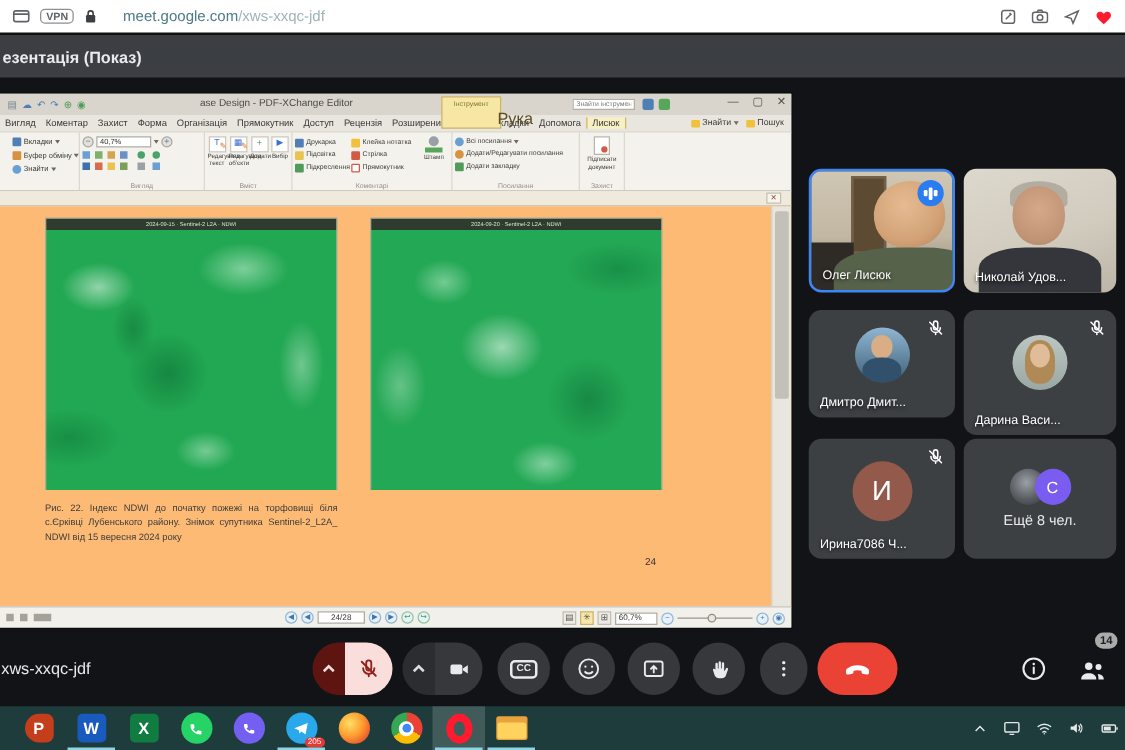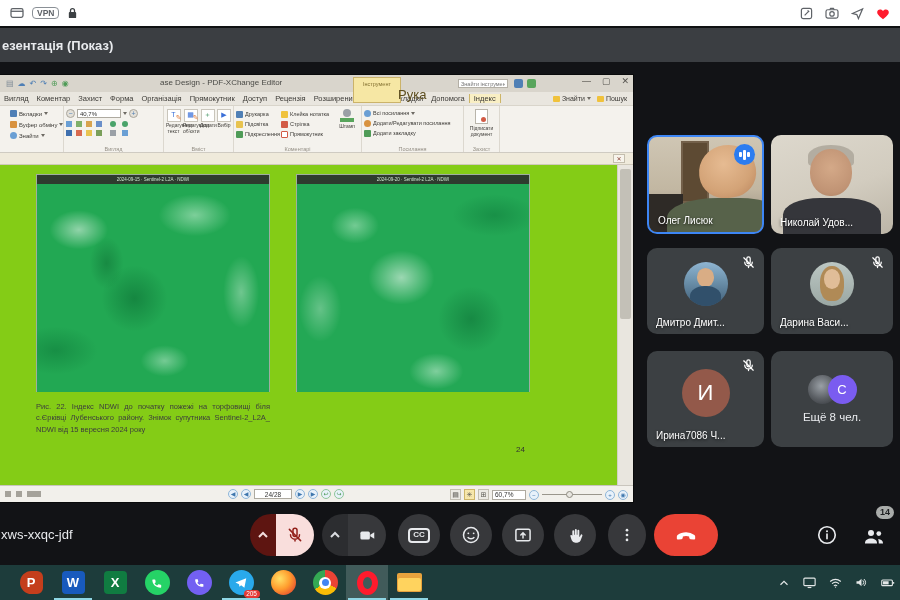--- a/index.html
+++ b/index.html
@@ -71,21 +71,21 @@
   .stamp .bar{width:14px;height:4px;background:#58a55c;margin:1px auto;}
   .sign .di{width:11px;height:13px;background:#fff;border:1px solid #b9b5ab;margin:0 auto 1px;position:relative;}
   .sign .di:after{content:"";position:absolute;right:1px;bottom:1px;width:5px;height:5px;border-radius:50%;
                   background:#d25b45;}
   
   #findstrip{left:0;top:78px;width:633px;height:12px;background:#efeadb;border-bottom:1px solid #cfc9ba;box-sizing:border-box;}
   #strip-x{position:absolute;right:8px;top:1px;width:12px;height:9px;background:#f7f4ec;border:1px solid #c4beae;
            font-size:6px;line-height:8px;text-align:center;color:#8a4438;box-sizing:border-box;}
 
   
-  #docarea{left:0;top:90px;width:633px;height:320px;background:#84cc16;overflow:hidden;}
+  #docarea{left:0;top:90px;width:633px;height:320px;background:#fdba74;overflow:hidden;}
   #vscroll{position:absolute;right:0;top:0;width:16px;height:320px;background:#e9e6df;border-left:1px solid #d4d0c6;box-sizing:border-box;}
   #vthumb{position:absolute;left:2px;top:4px;width:11px;height:150px;background:#c3c0b7;border-radius:2px;}
   .sat{position:absolute;top:9px;width:234px;height:218px;border:1px solid #9fae9f;box-sizing:border-box;}
   .sat .shead{height:9px;background:#2e3b2e;color:#cfe6cf;font-size:4.5px;line-height:9px;text-align:center;
               overflow:hidden;white-space:nowrap;}
   .sat .sbody{height:208px;
     background:
       radial-gradient(45px 30px at 18% 22%, rgba(255,255,255,.5), transparent 65%),
       radial-gradient(60px 35px at 68% 15%, rgba(235,255,240,.45), transparent 60%),
       radial-gradient(55px 55px at 42% 55%, rgba(0,80,35,.38), transparent 60%),
@@ -150,21 +150,21 @@
   .spk i{display:block;width:2.5px;background:#fff;border-radius:1px;}
   #tile-nikolay{left:771px;top:135px;width:122px;height:99px;
                 background:linear-gradient(160deg,#ddd8cd 0%,#d2ccbf 55%,#bcb5a7 100%);}
   .head2{position:absolute;left:32%;top:14%;width:34%;height:48%;border-radius:48%;
          background:radial-gradient(circle at 50% 40%,#d4a988 0%,#c09374 70%,#a97f61 100%);}
   .hair2{position:absolute;left:30%;top:10%;width:38%;height:22%;border-radius:50% 50% 20% 20%;
          background:#b3ada1;}
   .body2{position:absolute;left:10%;bottom:-8%;width:80%;height:44%;border-radius:38% 38% 0 0;
          background:#35363b;}
   #tile-dmytro{left:647px;top:248px;width:117px;height:86px;}
-  #tile-daryna{left:771px;top:248px;width:122px;height:86px;}
+  #tile-daryna{left:771px;top:248px;width:122px;height:100px;}
   #tile-iryna{left:647px;top:351px;width:117px;height:96px;}
   #tile-more{left:771px;top:351px;width:122px;height:96px;display:flex;flex-direction:column;
              align-items:center;justify-content:center;gap:7px;}
   .avatar{position:absolute;left:50%;top:42%;transform:translate(-50%,-50%);width:44px;height:44px;
           border-radius:50%;overflow:hidden;}
   .av-d{background:linear-gradient(180deg,#8fb5d2 0%,#6f94ae 40%,#3f5e78 100%);}
   .av-d .face{position:absolute;left:30%;top:14%;width:40%;height:42%;border-radius:50%;background:#d9ad85;}
   .av-d .torso{position:absolute;left:14%;top:54%;width:72%;height:50%;border-radius:45% 45% 0 0;background:#31506b;}
   .av-g{background:linear-gradient(180deg,#bcc7c3 0%,#9aa7a3 100%);}
   .av-g .hairb{position:absolute;left:22%;top:8%;width:56%;height:80%;border-radius:46% 46% 40% 40%;background:#b08a56;}
@@ -239,20 +239,21 @@
         <path d="M1 5h14"></path>
       </svg>
   </span>
   <span id="vpn-badge">VPN</span>
   <span class="bico" style="color:#3c4043;">
     <svg width="11" height="12" viewBox="0 0 12 13">
         <rect x="2" y="5.5" width="8" height="6.5" rx="1" fill="currentColor"></rect>
         <path d="M3.8 5.5V4a2.2 2.2 0 0 1 4.4 0v1.5" fill="none" stroke="currentColor" stroke-width="1.4"></path>
       </svg>
   </span>
+  <span id="url"><span class="dom">meet.google.com</span><span class="path">/xws-xxqc-jdf</span></span>
   <span id="browser-right">
     <span class="bico">
       <svg width="13" height="13" viewBox="0 0 14 14" fill="none" stroke="currentColor" stroke-width="1.3">
           <rect x="1.5" y="1.5" width="11" height="11" rx="2"></rect>
           <path d="M5 9l4.5-4.5M8.2 3.6l1.7 1.7"></path>
         </svg>
     </span>
     <span class="bico">
       <svg width="14" height="12" viewBox="0 0 15 13" fill="none" stroke="currentColor" stroke-width="1.3">
           <rect x="1" y="3" width="13" height="9" rx="2"></rect>
@@ -309,21 +310,21 @@
     <span class="mi">Коментар</span>
     <span class="mi">Захист</span>
     <span class="mi">Форма</span>
     <span class="mi">Організація</span>
     <span class="mi">Прямокутник</span>
     <span class="mi">Доступ</span>
     <span class="mi">Рецензія</span>
     <span class="mi">Розширений доступ</span>
     <span class="mi">Закладки</span>
     <span class="mi">Допомога</span>
-    <span class="mi fmt">Індекс</span>
+    <span class="mi fmt">Лисюк</span>
     <span id="menu-right">
       <span class="mr">
           <span class="fold"></span>
           <span>Знайти</span>
           <span class="caret"></span>
         </span>
       <span class="mr">
           <span class="fold"></span>
           <span>Пошук</span>
         </span>

